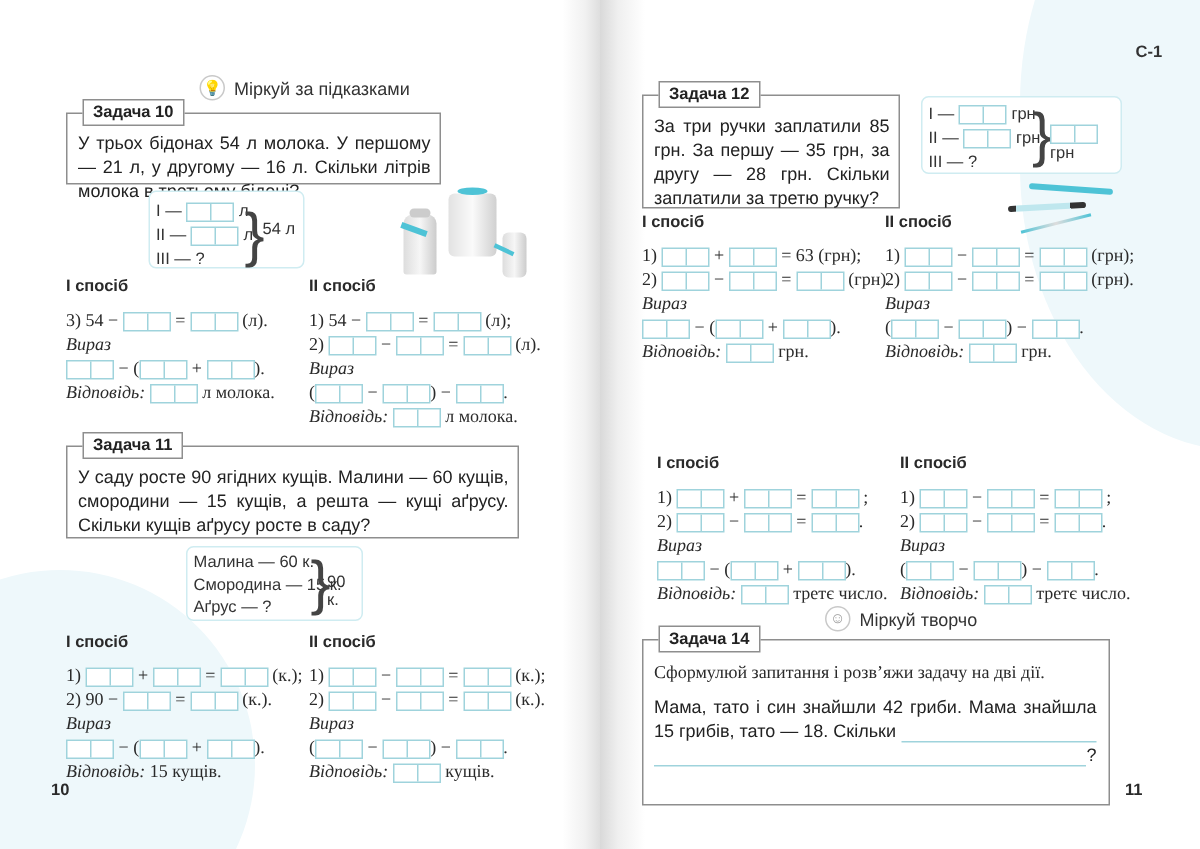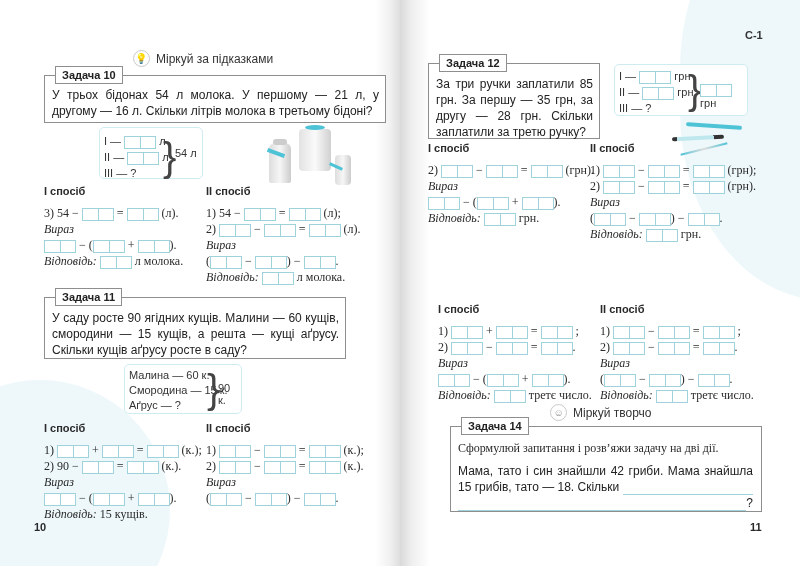--- a/index.html
+++ b/index.html
@@ -36,21 +36,21 @@
 <div class="spread">
 
 <div class="page left">
   <div class="blob" style="left:-90px;top:380px;width:260px;height:260px"></div>
 
   <div class="hint" style="left:133px;top:50px">
     <span class="ic">💡</span>
     <span>Міркуй за підказками</span>
   </div>
 
-  <div class="task" style="left:44px;top:75px;width:342px;height:48px">
+  <div class="task" style="left:44px;top:75px;width:250px;height:48px">
     <div class="label">Задача 10</div>
     <div class="text" style="position:absolute;left:7px;top:11px;right:6px;text-align:justify">У трьох бідонах 54 л молока. У першому — 21 л, у другому — 16 л. Скільки літрів молока в третьому бідоні?</div>
   </div>
 
   <div class="scheme" style="left:99px;top:127px;width:104px;height:52px">
     <div style="position:absolute;left:4px;top:5px;line-height:16px">
       <div><span>I —</span> <span class="box"></span> <span>л</span></div>
       <div><span>II —</span> <span class="box"></span> <span>л</span></div>
       <div><span>III — ?</span></div>
     </div>
@@ -106,29 +106,30 @@
     <div class="ln it">Вираз</div>
     <div class="ln"><span class="box"></span> <span>−</span> <span>(</span><span class="box"></span> <span>+</span> <span class="box"></span><span>)</span><span>.</span></div>
     <div class="ln"><span class="it">Відповідь:</span> <span>15 кущів.</span></div>
   </div>
   <div class="method" style="left:206px;top:422px">
     <div class="mh">II спосіб</div>
     <div class="ln"><span>1)</span> <span class="box"></span> <span>−</span> <span class="box"></span> <span>=</span> <span class="box"></span> <span>(к.);</span></div>
     <div class="ln"><span>2)</span> <span class="box"></span> <span>−</span> <span class="box"></span> <span>=</span> <span class="box"></span> <span>(к.).</span></div>
     <div class="ln it">Вираз</div>
     <div class="ln"><span>(</span><span class="box"></span> <span>−</span> <span class="box"></span><span>)</span> <span>−</span> <span class="box"></span><span>.</span></div>
+    <div class="ln"><span class="it">Відповідь:</span> <span class="box"></span> <span>кущів.</span></div>
   </div>
 
   <div class="pnum" style="left:34px;top:521px">10</div>
 </div>
 
 <div class="page right">
   <div class="blob" style="left:280px;top:-120px;width:320px;height:420px;border-radius:45%"></div>
 
-  <div class="code" style="left:345px;top:29px">С-1</div>
+  <div class="code" style="left:357px;top:29px">С-1</div>
 
   <div class="task" style="left:28px;top:63px;width:172px;height:76px">
     <div class="label">Задача 12</div>
     <div class="text" style="position:absolute;left:7px;top:12px;right:6px;text-align:justify">За три ручки заплатили 85 грн. За першу — 35 грн, за другу — 28 грн. Скільки заплатили за третю ручку?</div>
   </div>
 
   <div class="scheme" style="left:214px;top:64px;width:134px;height:52px">
     <div style="position:absolute;left:4px;top:3px;line-height:16px">
       <div><span>I —</span> <span class="box"></span> <span>грн</span></div>
       <div><span>II —</span> <span class="box"></span> <span>грн</span></div>
@@ -139,20 +140,21 @@
   </div>
 
   <div style="position:absolute;left:268px;top:120px;width:90px;height:36px">
     <div style="position:absolute;left:18px;top:4px;width:56px;height:4px;background:#4ec3d6;transform:rotate(4deg);border-radius:2px"></div>
     <div style="position:absolute;left:4px;top:16px;width:52px;height:4px;background:linear-gradient(90deg,#333 0,#333 10%,#bfe7ee 10%,#bfe7ee 80%,#333 80%);transform:rotate(-3deg);border-radius:2px"></div>
     <div style="position:absolute;left:12px;top:28px;width:48px;height:2px;background:linear-gradient(90deg,#4ec3d6,#ddd 50%,#4ec3d6);transform:rotate(-14deg)"></div>
   </div>
 
   <div class="method" style="left:28px;top:142px">
     <div class="mh">I спосіб</div>
+    <div class="ln"><span>1)</span> <span class="box"></span> <span>+</span> <span class="box"></span> <span>= 63 (грн);</span></div>
     <div class="ln"><span>2)</span> <span class="box"></span> <span>−</span> <span class="box"></span> <span>=</span> <span class="box"></span> <span>(грн).</span></div>
     <div class="ln it">Вираз</div>
     <div class="ln"><span class="box"></span> <span>−</span> <span>(</span><span class="box"></span> <span>+</span> <span class="box"></span><span>)</span><span>.</span></div>
     <div class="ln"><span class="it">Відповідь:</span> <span class="box"></span> <span>грн.</span></div>
   </div>
   <div class="method" style="left:190px;top:142px">
     <div class="mh">II спосіб</div>
     <div class="ln"><span>1)</span> <span class="box"></span> <span>−</span> <span class="box"></span> <span>=</span> <span class="box"></span> <span>(грн);</span></div>
     <div class="ln"><span>2)</span> <span class="box"></span> <span>−</span> <span class="box"></span> <span>=</span> <span class="box"></span> <span>(грн).</span></div>
     <div class="ln it">Вираз</div>
@@ -175,21 +177,21 @@
     <div class="ln it">Вираз</div>
     <div class="ln"><span>(</span><span class="box"></span> <span>−</span> <span class="box"></span><span>)</span> <span>−</span> <span class="box"></span><span>.</span></div>
     <div class="ln"><span class="it">Відповідь:</span> <span class="box"></span> <span>третє число.</span></div>
   </div>
 
   <div class="hint" style="left:150px;top:404px">
     <span class="ic">☺</span>
     <span>Міркуй творчо</span>
   </div>
 
-  <div class="task" style="left:50px;top:426px;width:312px;height:86px">
+  <div class="task" style="left:28px;top:426px;width:312px;height:111px">
     <div class="label">Задача 14</div>
     <div class="serif" style="position:absolute;left:7px;top:14px;font-size:12px">Сформулюй запитання і розв’яжи задачу на дві дії.</div>
     <div class="text" style="position:absolute;left:7px;top:36px;right:8px">
       <div style="text-align:justify;text-align-last:justify">Мама, тато і син знайшли 42 гриби. Мама знайшла</div>
       <div style="display:flex">
             <span>15 грибів, тато — 18. Скільки</span>
             <span class="dline" style="flex:1;margin-left:4px"></span>
           </div>
       <div style="display:flex;height:16px">
             <span class="dline" style="flex:1"></span>

